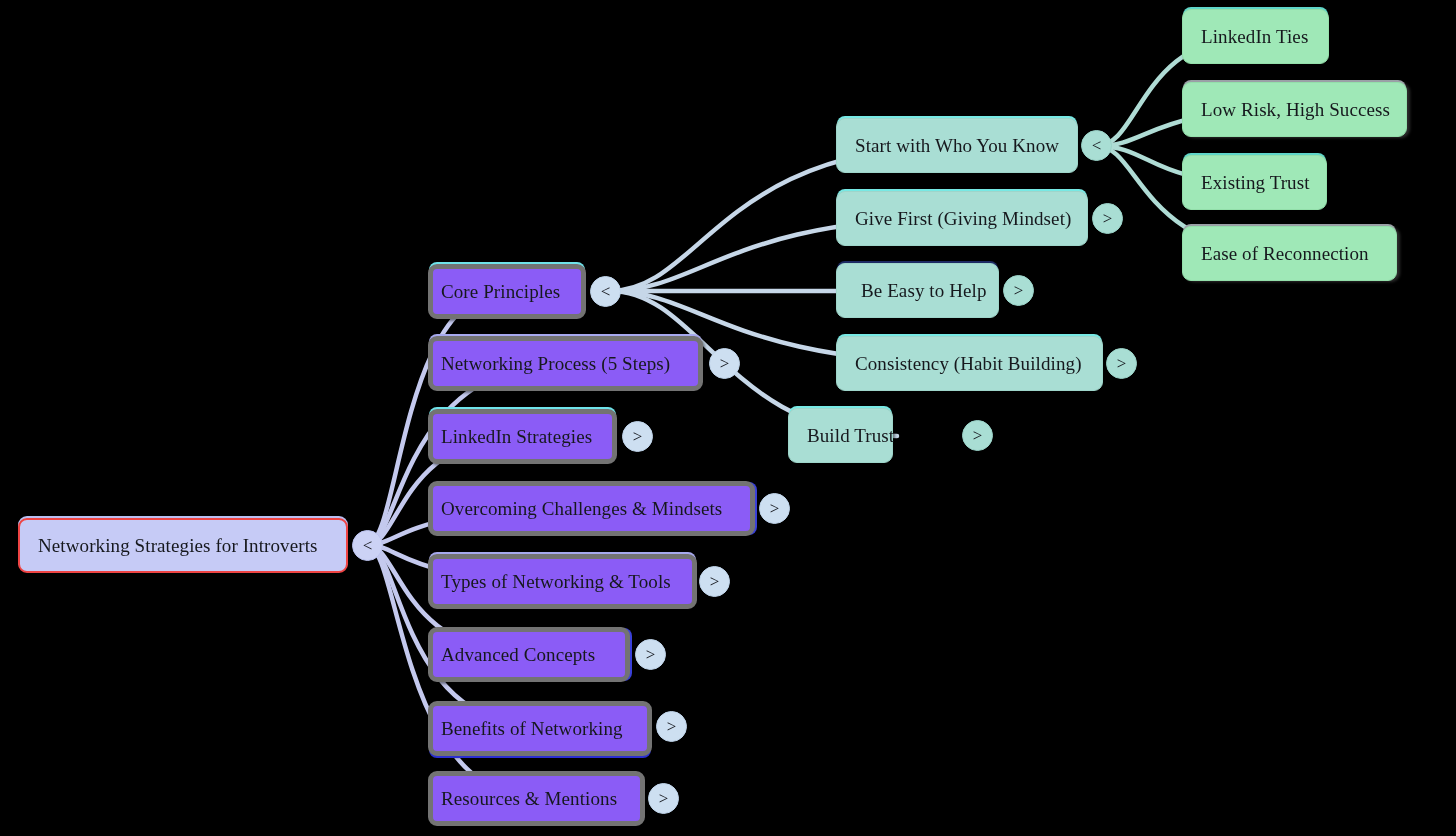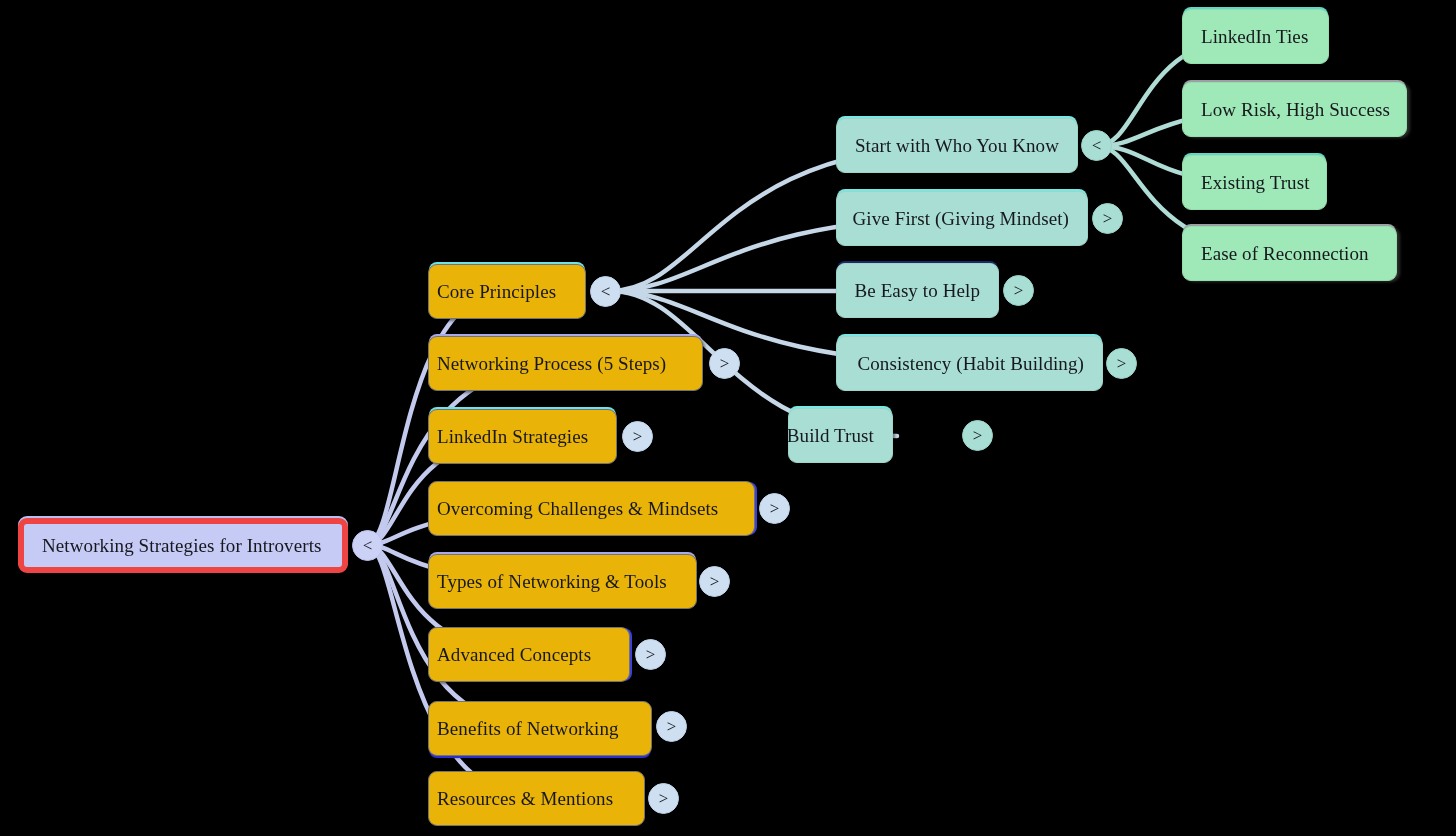--- a/index.html
+++ b/index.html
@@ -33,36 +33,35 @@
     font-size: 19px;
     line-height: 1.15;
     color: #16181d;
     white-space: nowrap;
     letter-spacing: 0.1px;
     box-shadow: 2px 2px 3px rgba(0,0,0,0.45);
   }
   .node .label { display: block; }
   .node-root {
     background: #c6cbf6;
-    border: 6px solid #ef4444;
+    border: 2px solid #ef4444;
     box-shadow: 0 -2px 0 0 #b9bff2, 2px 2px 3px rgba(0,0,0,0.45);
   }
   .node-l2 {
-    background: #eab308;
-    border: 1px solid #737373;
+    background: #8b5cf6;
+    border: 5px solid #737373;
     padding-left: 8px;
   }
   .node-l2.edge-top { box-shadow: 0 -3px 0 -1px #a7a9ee, 2px 2px 3px rgba(0,0,0,0.45); }
   .node-l2.edge-cyan { box-shadow: 0 -3px 0 -1px #6fe3ea, 2px 2px 3px rgba(0,0,0,0.45); }
   .node-l2.edge-bottom { box-shadow: 0 3px 0 -1px #2b2fd0, 2px 2px 3px rgba(0,0,0,0.45); }
   .node-l2.edge-right { box-shadow: 3px 0 0 -1px #3a40d8, 2px 2px 3px rgba(0,0,0,0.45); }
   .node-l3 {
     background: #a9ded4;
     border: 1px solid #9ed5ca;
-    justify-content: flex-end;
   }
   .node-l3.edge-cyan { box-shadow: 0 -3px 0 -1px #77e9e4, 2px 2px 3px rgba(0,0,0,0.45); }
   .node-l3.edge-dark { box-shadow: 0 -3px 0 -1px #1d2a63, 2px 2px 3px rgba(0,0,0,0.45); padding-left: 24px; }
   .node-l4 {
     background: #9fe8b7;
     border: 1px solid #93dfaa;
   }
   .node-l4.edge-gray { box-shadow: 0 -3px 0 -1px #9aa0a6, 3px 1px 3px rgba(80,80,80,0.55); }
   .node-l4.edge-teal { box-shadow: 0 -3px 0 -1px #5fd6c9, 2px 2px 3px rgba(0,0,0,0.45); }
   .toggle {

